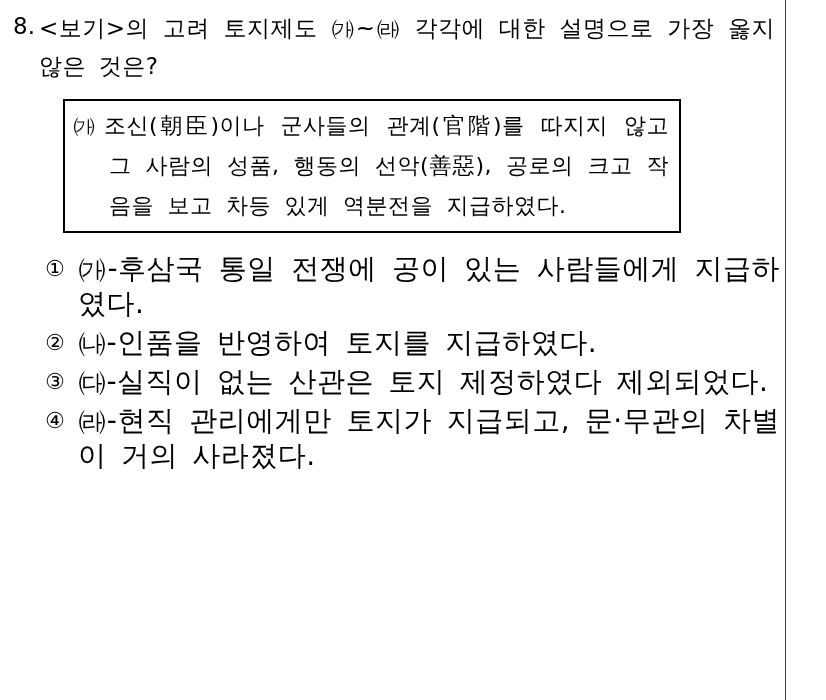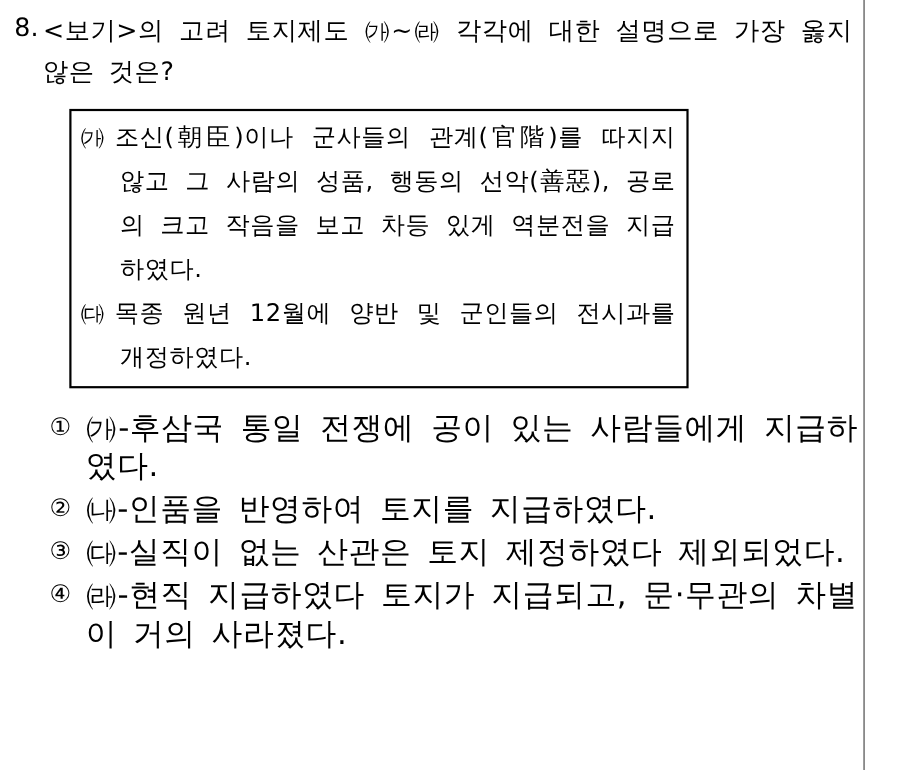--- a/index.html
+++ b/index.html
@@ -30,21 +30,21 @@
   .q-text {
     flex: 1;
     font-size: 23px;
     line-height: 38px;
     text-align: justify;
     word-spacing: 5px;
     letter-spacing: 0.5px;
   }
   .bogi-box {
     margin: 14px 0 0 63px;
-    width: 563px;
+    width: 618px;
     border: 2px solid #000000;
     padding: 5px 10px 5px 8px;
   }
   .box-item {
     font-size: 22px;
     line-height: 40px;
     padding-left: 36px;
     text-indent: -36px;
     text-align: justify;
     word-spacing: 6px;
@@ -80,35 +80,32 @@
 
 <div class="question-block">
   <span class="q-num">8.</span>
   <span class="q-text">&lt;보기&gt;의 고려 토지제도 ㈎~㈑ 각각에 대한 설명으로 가장 옳지 않은 것은?</span>
 </div>
 
 <div class="bogi-box">
   <div class="box-item">
     <span class="marker">㈎</span><span>조신(朝臣)이나 군사들의 관계(官階)를 따지지 않고 그 사람의 성품, 행동의 선악(善惡), 공로의 크고 작음을 보고 차등 있게 역분전을 지급하였다.</span>
   </div>
-  <div class="box-item">
-    <span class="marker">㈐</span><span>목종 원년 12월에 양반 및 군인들의 전시과를 개정하였다.</span>
-  </div>
 </div>
 
 <div class="choices">
   <div class="choice">
     <span class="choice-marker">①</span>
     <span class="choice-text">㈎-후삼국 통일 전쟁에 공이 있는 사람들에게 지급하였다.</span>
   </div>
   <div class="choice">
     <span class="choice-marker">②</span>
     <span class="choice-text">㈏-인품을 반영하여 토지를 지급하였다.</span>
   </div>
   <div class="choice">
     <span class="choice-marker">③</span>
     <span class="choice-text">㈐-실직이 없는 산관은 토지 제정하였다 제외되었다.</span>
   </div>
   <div class="choice">
     <span class="choice-marker">④</span>
-    <span class="choice-text">㈑-현직 지급하였다 토지가 지급되고, 문·무관의 차별이 거의 사라졌다.</span>
+    <span class="choice-text">㈑-현직 관리에게만 토지가 지급되고, 문·무관의 차별이 거의 사라졌다.</span>
   </div>
 </div>
 
 </body></html>

